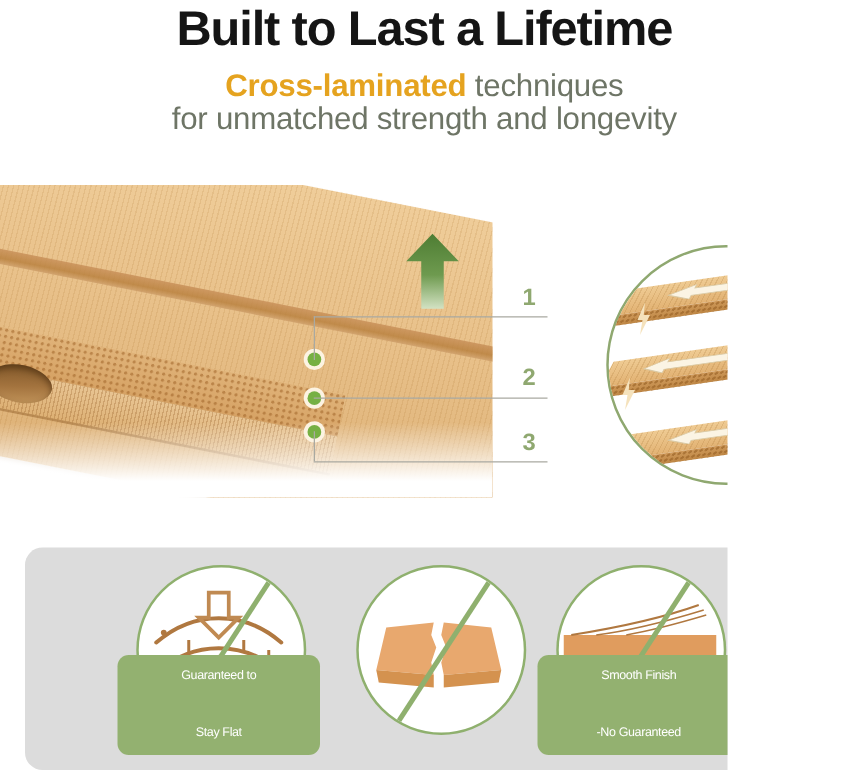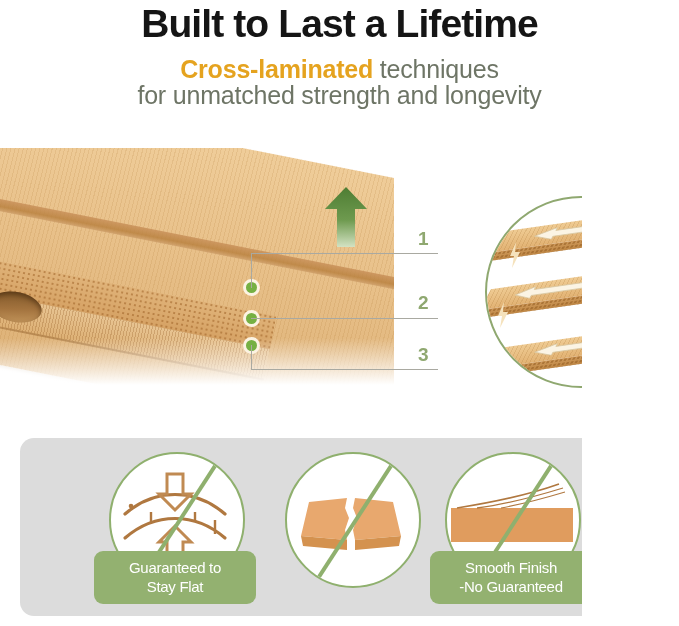--- a/index.html
+++ b/index.html
@@ -245,26 +245,26 @@
     transform-origin: center;
   }
   .feature .label {
     position: absolute;
     left: 12px; bottom: 0;
     width: 162px;
     padding: 7px 0 8px;
     background: #93B170;
     border-radius: 9px;
     color: #ffffff;
-    font-size: 15px;
+    font-size: 10px;
     line-height: 19px;
     text-align: center;
     letter-spacing: -0.3px;
   }
-  .label .l2 { display: block; }
+  .label .l2 { display: block; margin-top: 27px; }
 </style>
 </head>
 <body>
 
 <div id="page">
 
   <div id="title">Built to Last a Lifetime</div>
 
   <div id="subtitle">
     <span class="hl">Cross-laminated</span><span> techniques</span><br>

